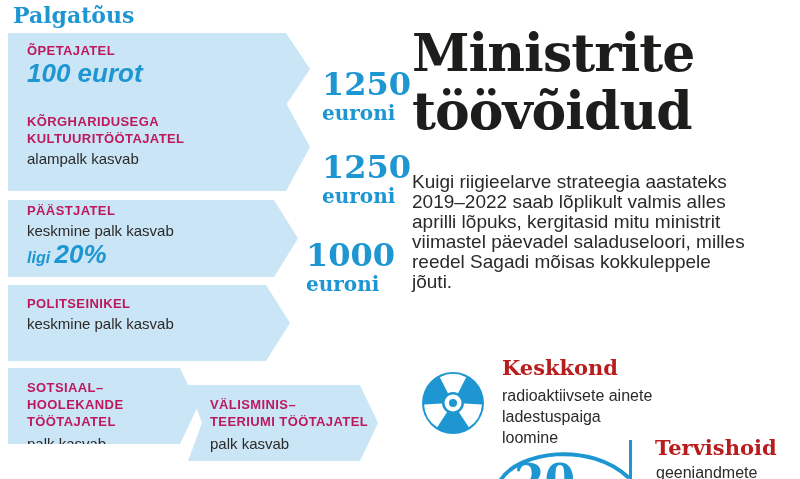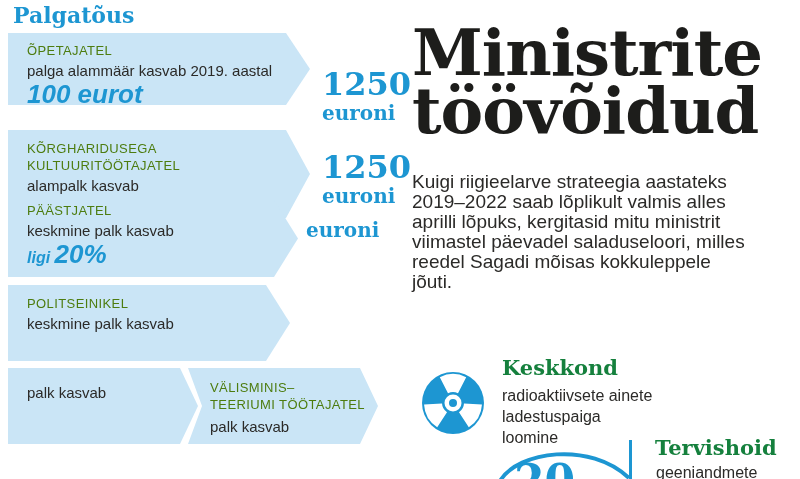--- a/index.html
+++ b/index.html
@@ -8,91 +8,93 @@
     overflow:hidden; font-family:"Liberation Sans", sans-serif;
   }
   
   .chev {
     position:absolute; background:#cae5f6; box-sizing:border-box;
   }
   .tip24 { clip-path: polygon(0 0, calc(100% - 24px) 0, 100% 50%, calc(100% - 24px) 100%, 0 100%); }
   .tip18 { clip-path: polygon(0 0, calc(100% - 18px) 0, 100% 50%, calc(100% - 18px) 100%, 0 100%); }
   .notch { clip-path: polygon(0 0, calc(100% - 18px) 0, 100% 50%, calc(100% - 18px) 100%, 0 100%, 14px 50%); }
   .b-label {
-    color:#4d7c0f; font-weight:normal; font-size:13px; line-height:17px;
+    color:#be185d; font-weight:bold; font-size:13px; line-height:17px;
     letter-spacing:.4px; white-space:pre-line;
   }
   .b-desc { color:#2b2a28; font-size:15px; line-height:19px; margin-top:2px; }
   .b-big  { color:#1d96d2; font-weight:bold; font-size:26px; line-height:25px; margin-top:2px;font-style:italic; }
   .b-big .prefix { font-size:16px; }
   .head-serif { font-family:"DejaVu Serif", serif; font-weight:bold; color:#1d96d2; }
   .side { position:absolute; color:#1d96d2; font-family:"DejaVu Serif", serif; font-weight:bold; }
   .side .num  { font-size:32px; line-height:30px;margin-top:24px; }
   .side .unit { font-size:20px; line-height:20px; margin-top:4px; }
   
   .article-title {
     position:absolute; left:412px; top:24px; width:388px;
     font-family:"DejaVu Serif", serif; font-weight:bold; color:#1d1d1b;
-    font-size:64px; line-height:58px; white-space:pre-line; letter-spacing:-1px;
+    font-size:52px; line-height:58px; white-space:pre-line; letter-spacing:-1px;
   }
   .article-body {
     position:absolute; left:412px; top:172px; width:388px;
     color:#2b2a28; font-size:19px; line-height:20px; white-space:pre-line;
   }
-  .sec-title { position:absolute; font-family:"DejaVu Serif", serif; font-weight:bold; color:#15803d; font-size:21px; line-height:24px; }
+  .sec-title { position:absolute; font-family:"DejaVu Serif", serif; font-weight:bold; color:#b91c1c; font-size:21px; line-height:24px; }
   .sec-desc  { position:absolute; color:#2b2a28; font-size:16px; line-height:21px; white-space:pre-line; }
   .vrule { position:absolute; left:629px; top:440px; width:3px; height:39px; background:#1d96d2; }
   .g20 { position:absolute; left:492px; top:443px; width:142px; height:36px; overflow:hidden; }
 </style>
 </head>
 <body>
 
 <div class="stage">
 
   <div class="head-serif" style="position:absolute;left:13px;top:2px;font-size:22px;text-align:right;">Palgatõus</div>
 
   <div class="chev tip24" style="left:8px;top:33px;width:302px;height:72px;padding:9px 0 0 19px;">
     <div class="b-label">ÕPETAJATEL</div>
-    <div class="b-desc">palga alammäär kasvab 2019. aastal</div>
     <div class="b-big"><span class="prefix"></span><span>100 eurot</span></div>
   </div>
   <div class="side" style="left:322px;top:45px;">
     <div class="num">1250</div>
     <div class="unit">euroni</div>
   </div>
 
-  <div class="chev tip24" style="left:8px;top:130px;width:302px;height:88px;padding:10px 0 0 19px;">
+  <div class="chev tip24" style="left:8px;top:103px;width:302px;height:88px;padding:10px 0 0 19px;">
     <div class="b-label">KÕRGHARIDUSEGA
 KULTUURITÖÖTAJATEL</div>
     <div class="b-desc">alampalk kasvab</div>
   </div>
   <div class="side" style="left:322px;top:128px;">
     <div class="num">1250</div>
     <div class="unit">euroni</div>
   </div>
 
   <div class="chev tip24" style="left:8px;top:200px;width:290px;height:77px;padding:2px 0 0 19px;">
     <div class="b-label">PÄÄSTJATEL</div>
     <div class="b-desc">keskmine palk kasvab</div>
     <div class="b-big"><span class="prefix">ligi </span><span>20%</span></div>
   </div>
   <div class="side" style="left:306px;top:216px;">
+    <div class="num">1000</div>
     <div class="unit">euroni</div>
   </div>
 
   <div class="chev tip24" style="left:8px;top:285px;width:282px;height:76px;padding:10px 0 4px 19px;">
     <div class="b-label">POLITSEINIKEL</div>
     <div class="b-desc">keskmine palk kasvab</div>
   </div>
 
   <div class="chev tip18" style="left:8px;top:368px;width:190px;height:76px;padding:11px 0 0 19px;">
+    <div class="b-label">SOTSIAAL–
+HOOLEKANDE TÖÖTAJATEL</div>
     <div class="b-desc" style="margin-top:4px;">palk kasvab</div>
   </div>
 
-  <div class="chev notch" style="left:188px;top:368px;width:190px;height:76px;padding:11px 0 0 22px;">
+  <div class="chev notch" style="left:188px;top:385px;width:190px;height:76px;padding:11px 0 0 22px;">
     <div class="b-label">VÄLISMINIS–
 TEERIUMI TÖÖTAJATEL</div>
     <div class="b-desc" style="margin-top:4px;">palk kasvab</div>
   </div>
 
   <div class="article-title">Ministrite
 töövõidud</div>
   <div class="article-body">Kuigi riigieelarve strateegia aastateks
 2019–2022 saab lõplikult valmis alles
 aprilli lõpuks, kergitasid mitu ministrit

